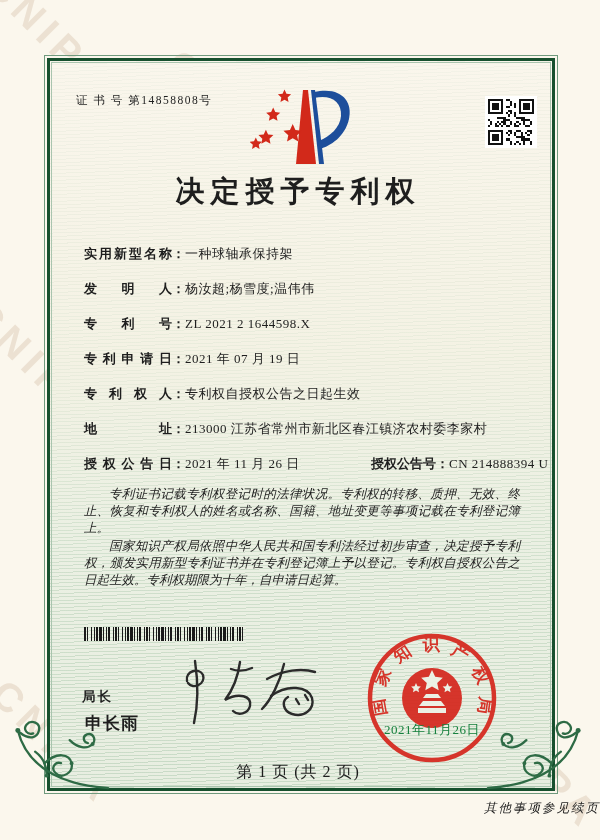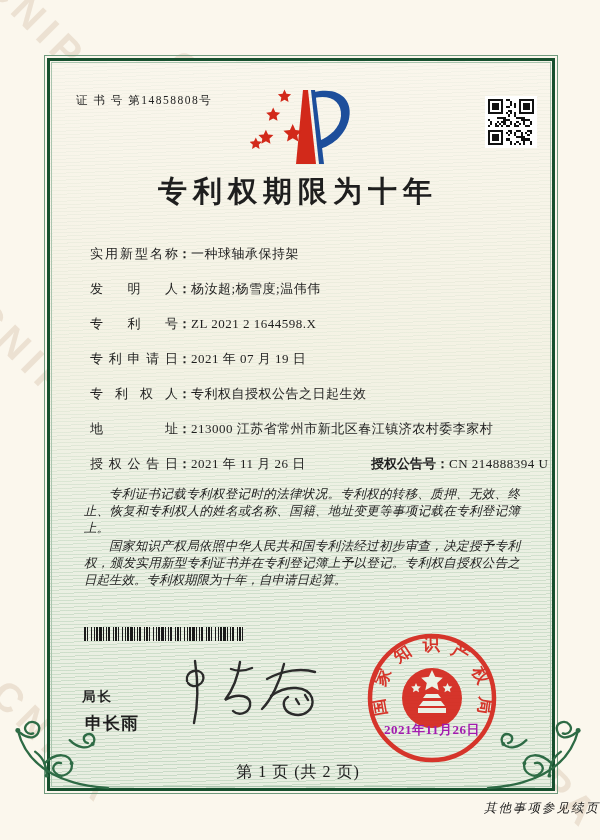--- a/index.html
+++ b/index.html
@@ -19,31 +19,31 @@
   .frame-inner::after{content:"";position:absolute;inset:1px;border:1px solid #a9c4ae;pointer-events:none;}
   .stripes{position:absolute;inset:0;
      background:repeating-linear-gradient(178deg,rgba(120,170,130,0.28) 0px,rgba(120,170,130,0.28) 1px,transparent 1px,transparent 3.5px);
      -webkit-mask-image:linear-gradient(180deg,rgba(0,0,0,0.18) 0%,rgba(0,0,0,0.30) 45%,rgba(0,0,0,0.85) 72%,#000 100%);
      mask-image:linear-gradient(180deg,rgba(0,0,0,0.18) 0%,rgba(0,0,0,0.30) 45%,rgba(0,0,0,0.85) 72%,#000 100%);}
   
   .cert-no{left:76px;top:93px;font-size:11.5px;letter-spacing:1.5px;z-index:3;}
   .title{left:44px;top:172px;width:508px;text-align:center;font-size:29px;font-weight:600;
          letter-spacing:6px;z-index:3;}
   .row{position:absolute;left:84px;width:450px;height:22px;font-size:13px;z-index:3;white-space:nowrap;}
-  .flabel{display:inline-block;width:88px;text-align:justify;text-align-last:justify;font-weight:400;vertical-align:top;margin-left:6px;}
+  .flabel{display:inline-block;width:88px;text-align:justify;text-align-last:justify;font-weight:700;vertical-align:top;}
   .fsep{font-weight:600;}
   .fval{letter-spacing:0.5px;}
   .pair2{position:absolute;left:248px;top:0;margin-left:39px;}
   .paras{left:84px;top:486px;width:436px;font-size:12.5px;line-height:17.2px;
          font-style:italic;text-align:justify;z-index:3;}
   .paras p{margin:0;text-indent:2em;}
   .sig-title{left:82px;top:688px;font-size:13.5px;font-weight:600;letter-spacing:2px;z-index:3;}
   .sig-name{left:85px;top:712px;font-size:17px;font-weight:600;letter-spacing:1px;z-index:3;}
-  .seal-date{left:366px;top:721px;width:132px;text-align:center;font-size:13px;font-weight:bold;
-             color:#a21caf;letter-spacing:0.5px;z-index:5;}
+  .seal-date{left:366px;top:721px;width:132px;text-align:center;font-size:13px;font-weight:normal;
+             color:#15803d;letter-spacing:0.5px;z-index:5;}
   .page-no{left:44px;top:762px;width:508px;text-align:center;font-size:16px;letter-spacing:1px;z-index:3;}
   .footer-more{left:0;top:800px;width:600px;text-align:right;font-size:12.5px;font-style:italic;
                letter-spacing:2px;z-index:3;}
   .qr{left:485px;top:96px;width:52px;height:52px;background:#fff;padding:3px;box-sizing:border-box;z-index:3;}
   .qr svg{width:100%;height:100%;display:block;}
   .logo{left:250px;top:86px;z-index:3;}
   .barcode{left:84px;top:627px;z-index:3;}
   .sig-svg{left:165px;top:655px;z-index:3;}
   .seal{left:362px;top:630px;z-index:4;opacity:0.93;}
   .orn{position:absolute;z-index:6;pointer-events:none;}
@@ -276,21 +276,21 @@
       <rect x="16" y="19" width="1" height="1" fill="#111"></rect>
       <rect x="19" y="19" width="1" height="1" fill="#111"></rect>
       <rect x="10" y="20" width="1" height="1" fill="#111"></rect>
       <rect x="12" y="20" width="1" height="1" fill="#111"></rect>
       <rect x="14" y="20" width="1" height="1" fill="#111"></rect>
       <rect x="16" y="20" width="1" height="1" fill="#111"></rect>
       <rect x="19" y="20" width="1" height="1" fill="#111"></rect>
     </svg>
 </div>
 
-<div class="abs title">专利权期限为十年</div>
+<div class="abs title">决定授予专利权</div>
 
 <div class="row" style="top:245px">
   <span class="flabel">实用新型名称</span><span class="fsep">：</span><span class="fval">一种球轴承保持架</span>
 </div>
 <div class="row" style="top:280px">
   <span class="flabel">发明人</span><span class="fsep">：</span><span class="fval">杨汝超;杨雪度;温伟伟</span>
 </div>
 <div class="row" style="top:315px">
   <span class="flabel">专利号</span><span class="fsep">：</span><span class="fval">ZL 2021 2 1644598.X</span>
 </div>

